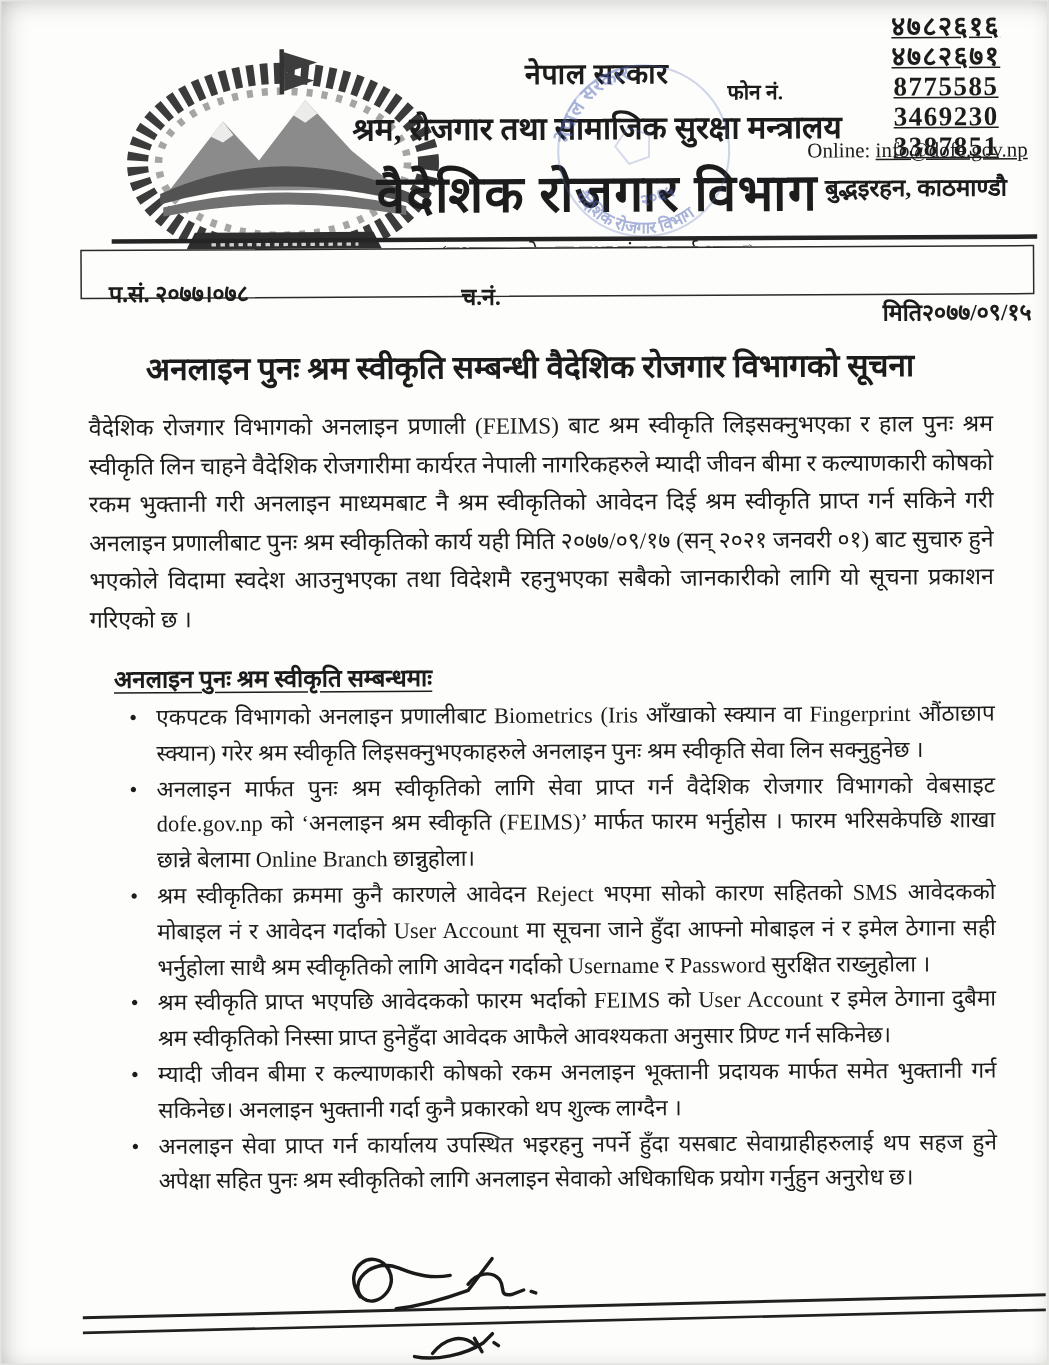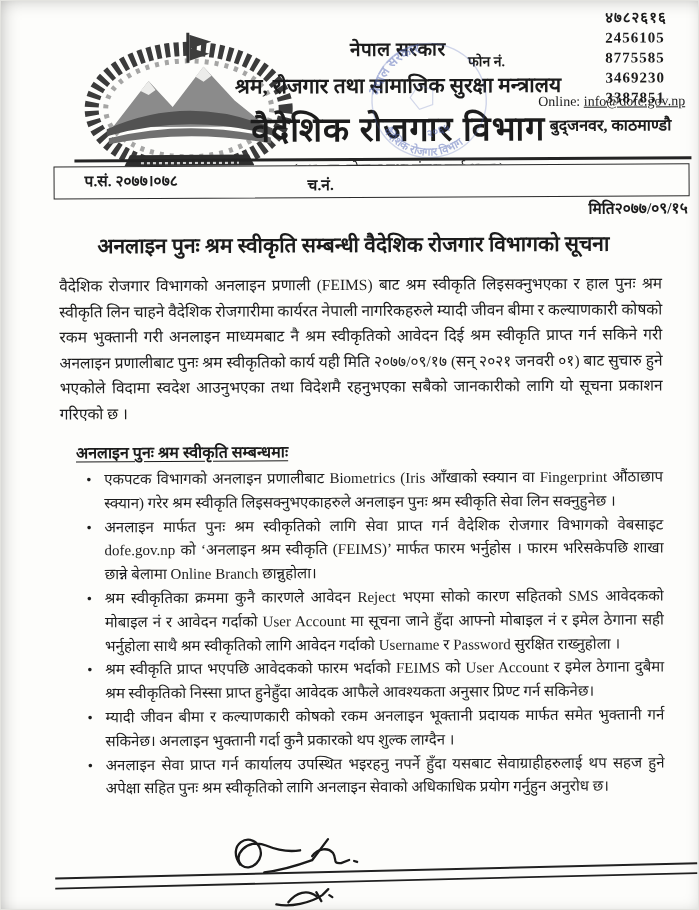--- a/index.html
+++ b/index.html
@@ -17,34 +17,34 @@
   }
   .sheet{position:absolute;inset:0;transform:rotate(-0.3deg);transform-origin:50% 50%;}
 
   
   .emblem{position:absolute;left:84px;top:26px;width:216px;height:150px;}
   .hdr-center{position:absolute;left:235px;top:36px;width:330px;text-align:center;white-space:nowrap;}
   .hdr-govt{font-size:19px;font-weight:bold;letter-spacing:.5px;}
   .hdr-ministry{font-size:21px;font-weight:bold;margin-top:9px;}
   .hdr-dept{font-size:34px;font-weight:bold;margin-top:6px;letter-spacing:1px;}
   .hdr-branch{font-size:15px;margin-top:7px;}
-  .phone-label{position:absolute;left:470px;top:52px;font-size:14px;font-weight:bold;}
-  .phones{position:absolute;right:30px;top:9px;text-align:left;font-size:15px;line-height:20px;font-weight:bold;letter-spacing:1px;}
+  .phone-label{position:absolute;left:487px;top:52px;font-size:14px;font-weight:bold;}
+  .phones{position:absolute;right:30px;top:9px;text-align:center;font-size:18px;line-height:20px;font-weight:bold;letter-spacing:1px;text-decoration:underline;}
   .email-line{position:absolute;right:12px;top:95px;font-size:14px;white-space:nowrap;}
   .email-line .em{ text-decoration:underline;margin-top:42px;}
   .address{position:absolute;right:26px;top:115px;font-size:16px;font-weight:bold;}
 
   
   .stamp{position:absolute;left:352px;top:32px;width:158px;height:138px;opacity:.5;pointer-events:none;}
 
   
   .top-rule{position:absolute;left:76px;right:6px;top:158px;height:3px;background:#242424;}
   .ref-box{position:absolute;left:55px;right:8px;top:165px;height:31px;border:1.6px solid #2a2a2a;background:#fdfdfb;}
-  .ref-no{position:absolute;left:18px;top:2px;font-size:15.5px;font-weight:bold;margin-left:12px;}
-  .disp-no{position:absolute;left:253px;top:7px;font-size:15.5px;font-weight:bold;}
+  .ref-no{position:absolute;left:18px;top:17px;font-size:15.5px;font-weight:bold;}
+  .disp-no{position:absolute;left:253px;top:20px;font-size:15.5px;font-weight:bold;}
   .date-line{position:absolute;right:10px;top:198px;font-size:15.5px;font-weight:bold;}
 
   
   .title{position:absolute;left:40px;right:30px;top:230px;text-align:center;font-size:21px;font-weight:bold;}
   .intro{position:absolute;left:60px;right:36px;top:272px;font-size:15.5px;line-height:25.6px;text-align:justify;}
   .sec-head{position:absolute;left:76px;top:440px;font-size:16px;font-weight:bold;text-decoration:underline;text-underline-offset:3px;}
   .bullets{position:absolute;left:100px;right:36px;top:467px;margin:0;padding:0;list-style:none;font-size:15px;line-height:23.8px;text-align:justify;}
   .bullets li{position:relative;padding-left:4px;}
   .bullets li::before{content:"\2022";position:absolute;left:-14px;top:0;font-size:15px;}
 
@@ -75,31 +75,31 @@
     <div class="hdr-center">
       <div class="hdr-govt">नेपाल सरकार</div>
       <div class="hdr-ministry">श्रम, रोजगार तथा सामाजिक सुरक्षा मन्त्रालय</div>
       <div class="hdr-dept">वैदेशिक रोजगार विभाग</div>
       <div class="hdr-branch">(प्रशासन, योजना तथा संस्था दर्ता शाखा)</div>
     </div>
 
     <div class="phone-label">फोन नं.</div>
     <div class="phones">
       <div>४७८२६१६</div>
-      <div>2456105</div>
+      <div>४७८२६७१</div>
       <div>8775585</div>
       <div>3469230</div>
       <div>3387851</div>
     </div>
 
     <div class="email-line">
       <span>Online:</span>
       <span class="em">info@dofe.gov.np</span>
     </div>
-    <div class="address">बुद्जनवर, काठमाण्डौ</div>
+    <div class="address">बुद्भइरहन, काठमाण्डौ</div>
 
     <div class="stamp">
       <svg viewBox="0 0 158 138" width="158" height="138" aria-hidden="true">
         <g transform="rotate(-19 79 69)" fill="#5569b8" font-size="13" font-weight="bold">
           <circle cx="79" cy="69" r="57" fill="none" stroke="#5569b8" stroke-width="1.4" opacity=".55"></circle>
           <path id="arcTop" d="M 30,69 A 49,49 0 0 1 128,69" fill="none"></path>
           <path id="arcBot" d="M 24,69 A 55,55 0 0 0 134,69" fill="none"></path>
           <text><textPath href="#arcTop" startOffset="14%">नेपाल सरकार</textPath></text>
           <text font-size="11"><textPath href="#arcBot" startOffset="8%">वैदेशिक रोजगार विभाग</textPath></text>
           <text x="66" y="104" font-size="11">२०६५</text>

